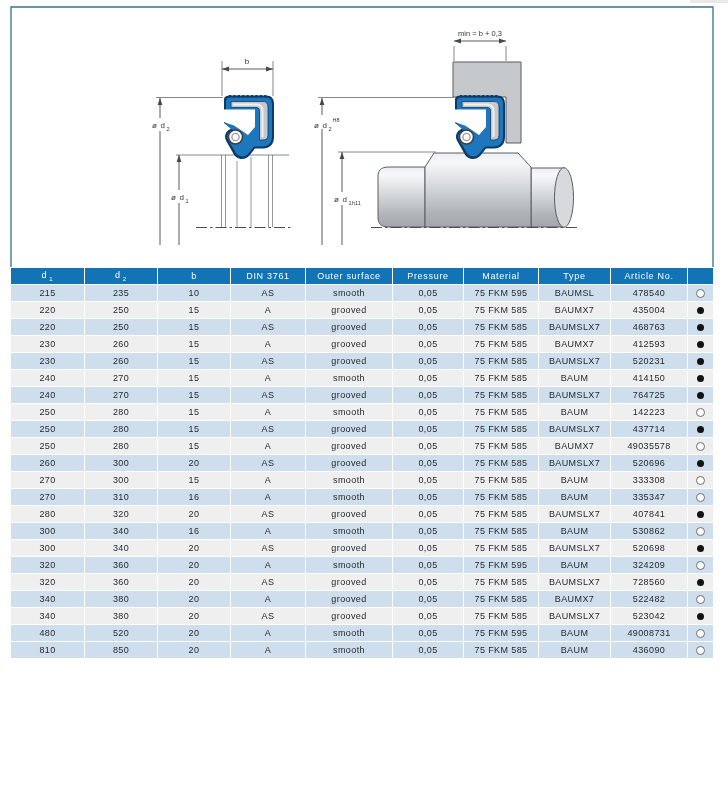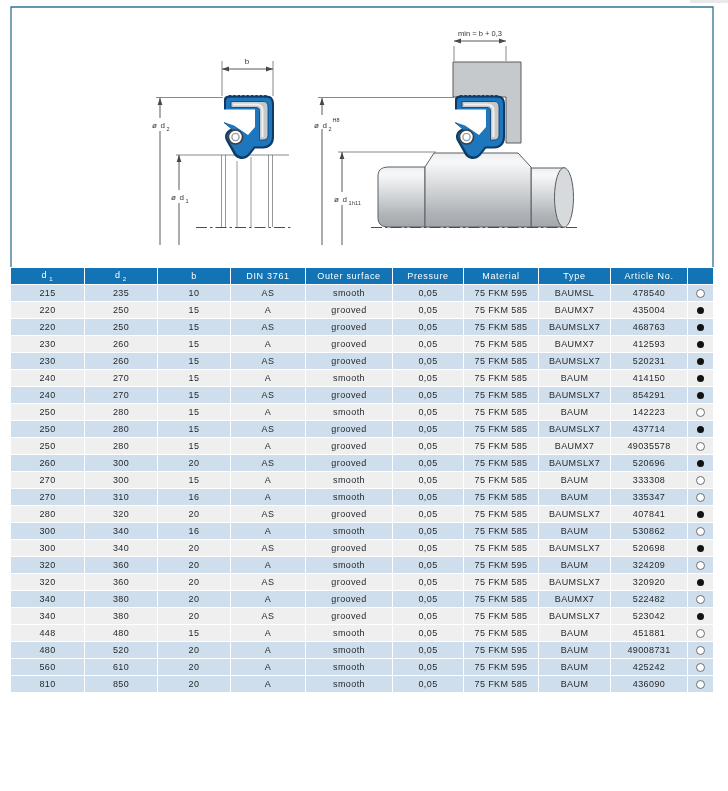--- a/index.html
+++ b/index.html
@@ -240,21 +240,21 @@
       </tr>
       <tr class="row-blue">
         <td>240</td>
         <td>270</td>
         <td>15</td>
         <td>AS</td>
         <td>grooved</td>
         <td>0,05</td>
         <td>75 FKM 585</td>
         <td>BAUMSLX7</td>
-        <td>854291</td>
+        <td>764725</td>
         <td><span class="dot dot-filled"></span></td>
       </tr>
       <tr class="row-gray">
         <td>250</td>
         <td>280</td>
         <td>15</td>
         <td>A</td>
         <td>smooth</td>
         <td>0,05</td>
         <td>75 FKM 585</td>
@@ -372,21 +372,21 @@
       </tr>
       <tr class="row-gray">
         <td>320</td>
         <td>360</td>
         <td>20</td>
         <td>AS</td>
         <td>grooved</td>
         <td>0,05</td>
         <td>75 FKM 585</td>
         <td>BAUMSLX7</td>
-        <td>320920</td>
+        <td>728560</td>
         <td><span class="dot dot-filled"></span></td>
       </tr>
       <tr class="row-blue">
         <td>340</td>
         <td>380</td>
         <td>20</td>
         <td>A</td>
         <td>grooved</td>
         <td>0,05</td>
         <td>75 FKM 585</td>
@@ -399,57 +399,33 @@
         <td>380</td>
         <td>20</td>
         <td>AS</td>
         <td>grooved</td>
         <td>0,05</td>
         <td>75 FKM 585</td>
         <td>BAUMSLX7</td>
         <td>523042</td>
         <td><span class="dot dot-filled"></span></td>
       </tr>
-      <tr class="row-gray">
-        <td>448</td>
-        <td>480</td>
-        <td>15</td>
-        <td>A</td>
-        <td>smooth</td>
-        <td>0,05</td>
-        <td>75 FKM 585</td>
-        <td>BAUM</td>
-        <td>451881</td>
-        <td><span class="dot dot-open"></span></td>
-      </tr>
       <tr class="row-blue">
         <td>480</td>
         <td>520</td>
         <td>20</td>
         <td>A</td>
         <td>smooth</td>
         <td>0,05</td>
         <td>75 FKM 595</td>
         <td>BAUM</td>
         <td>49008731</td>
         <td><span class="dot dot-open"></span></td>
       </tr>
       <tr class="row-blue">
-        <td>560</td>
-        <td>610</td>
-        <td>20</td>
-        <td>A</td>
-        <td>smooth</td>
-        <td>0,05</td>
-        <td>75 FKM 595</td>
-        <td>BAUM</td>
-        <td>425242</td>
-        <td><span class="dot dot-open"></span></td>
-      </tr>
-      <tr class="row-blue">
         <td>810</td>
         <td>850</td>
         <td>20</td>
         <td>A</td>
         <td>smooth</td>
         <td>0,05</td>
         <td>75 FKM 585</td>
         <td>BAUM</td>
         <td>436090</td>
         <td><span class="dot dot-open"></span></td>

